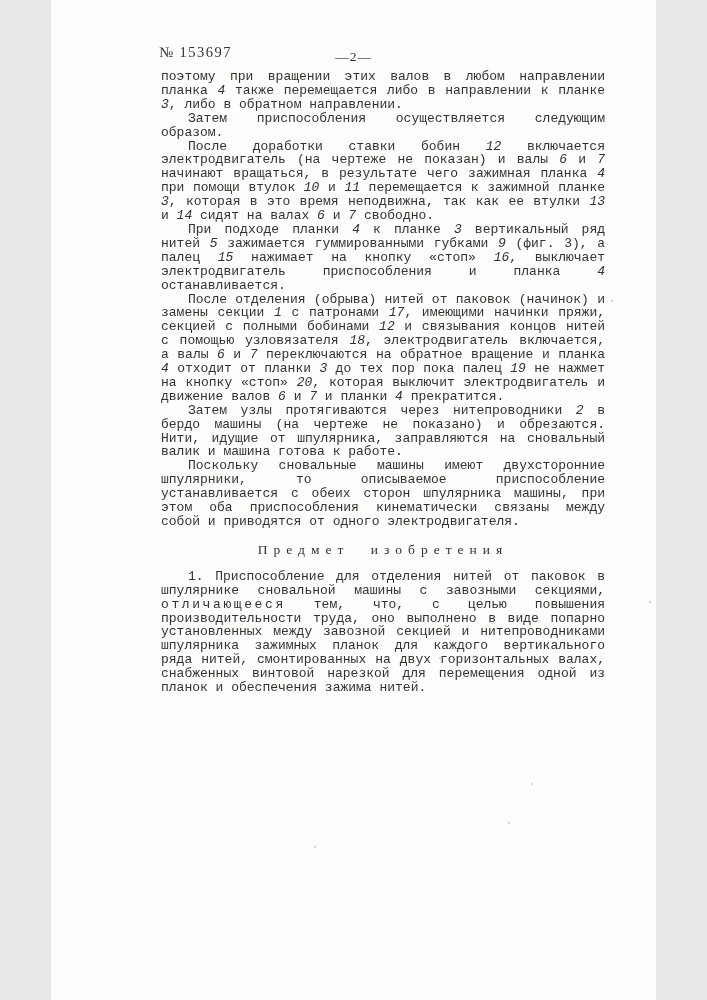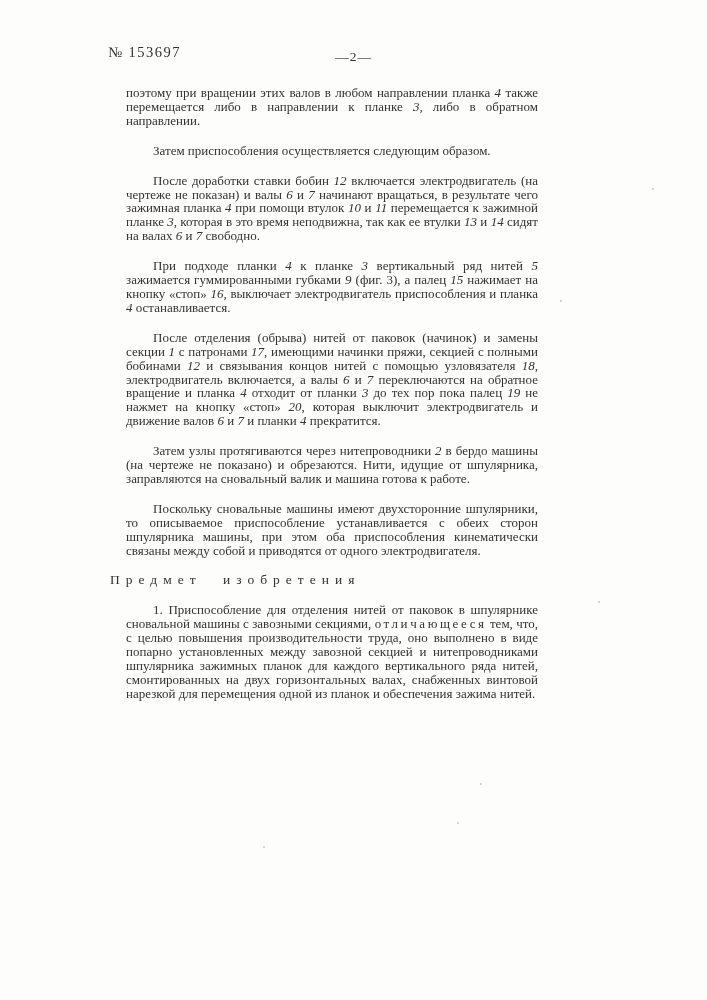--- a/index.html
+++ b/index.html
@@ -1,18 +1,18 @@
 <!DOCTYPE html>
 <html><head>
 <meta charset="utf-8">
 <style>
   html, body { margin: 0; padding: 0; background: #e8e8e6; }
   .page {
     position: relative;
-    width: 707px;
+    width: 605px;
     height: 1000px;
     margin: 0 auto;
     background: #fdfdfc;
     color: #35322e;
     font-family: "Liberation Serif", "DejaVu Serif", serif;
     overflow: hidden;
   }
   .patent-number {
     position: absolute;
     left: 108px;
@@ -32,25 +32,25 @@
   }
   .textblock {
     position: absolute;
     left: 110px;
     top: 70px;
     width: 444px;
     font-size: 13px;
     line-height: 13.9px;
     text-align: justify;
   }
-  .textblock p { margin: 16px; }
+  .textblock p { margin: 0; font-family: Liberation Mono, monospace; }
   .textblock p.indent { text-indent: 27px; }
   .ref-num { font-style: italic; }
   .claims-heading {
-    text-align: left;
+    text-align: center;
     font-size: 13.5px;
     letter-spacing: 6px;
     word-spacing: 12px;
     margin: 14px 0 13px 0;
     white-space: nowrap;
   }
   .spaced { letter-spacing: 2.6px; }
   .speck {
     position: absolute;
     background: #9a9a96;

